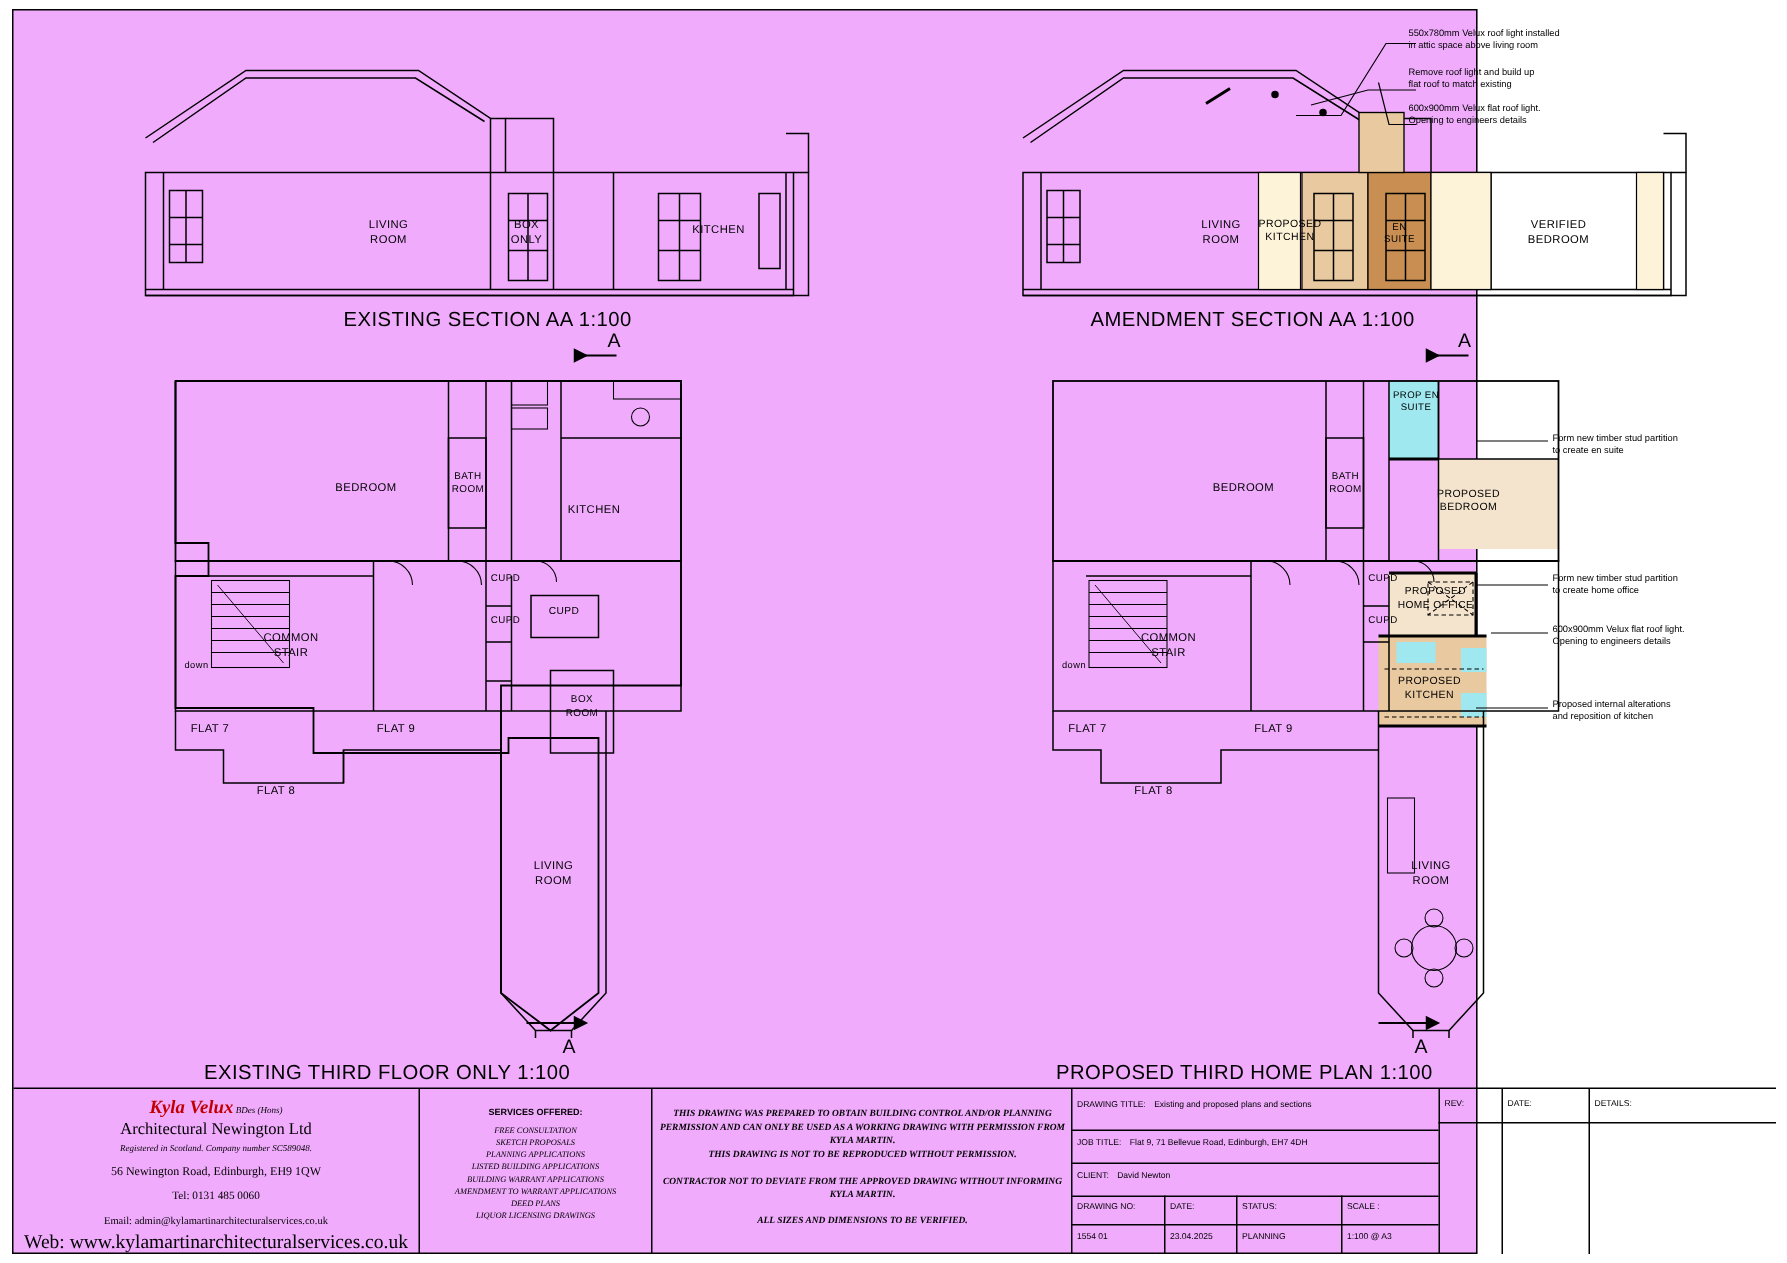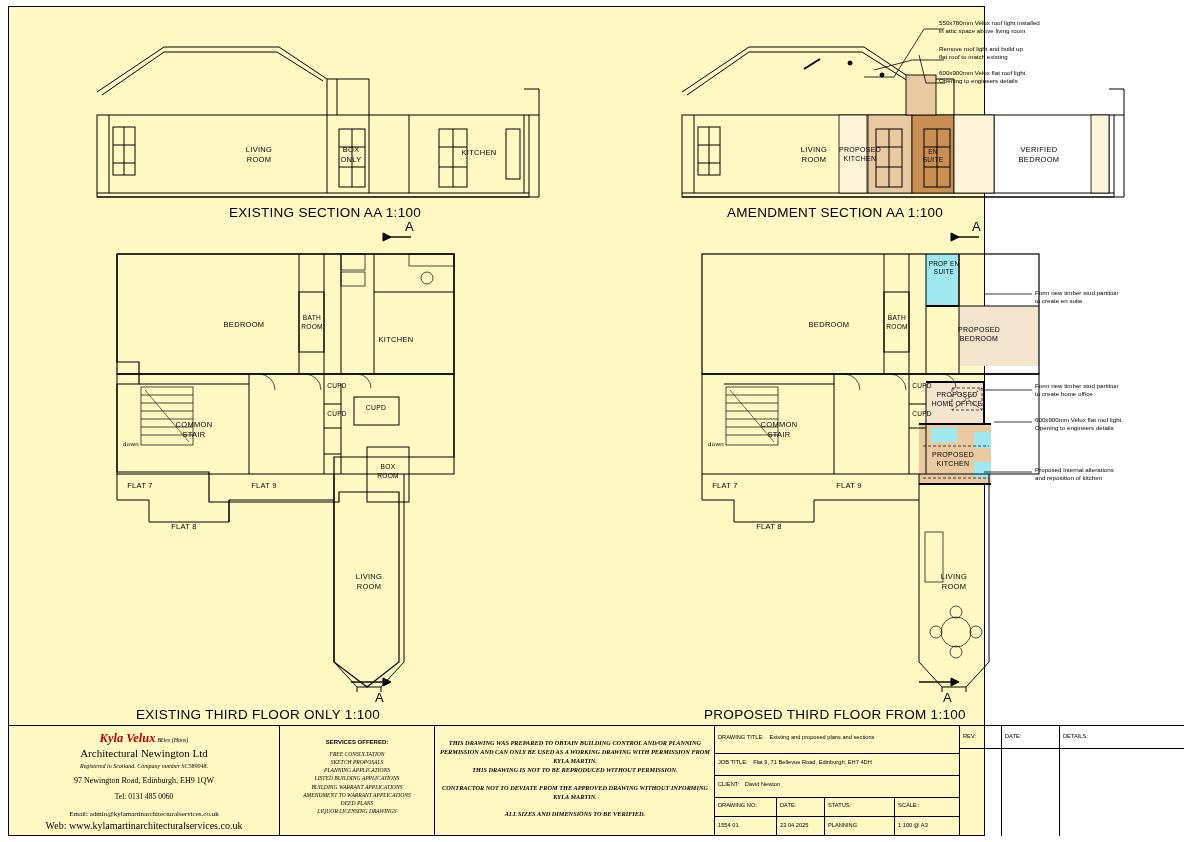--- a/index.html
+++ b/index.html
@@ -8,21 +8,21 @@
     width:1191px; height:842px;
     background:#ffffff;
     font-family:"Liberation Sans", sans-serif;
     color:#000;
     position:relative;
     overflow:hidden;
   }
   .sheet {
     position:absolute; left:8px; top:6px; width:977px; height:830px;
     border:1px solid #000;
-    background:#fef9c3;
+    background:#f0abfc;
   }
   
   .abs { position:absolute; }
   .ln { position:absolute; background:#000; }
   .lbl { position:absolute; font-size:7.5px; line-height:1.25; letter-spacing:0.2px; }
   .room { position:absolute; font-size:7.5px; line-height:1.3; text-align:center; letter-spacing:0.3px; }
   .title { position:absolute; font-size:13.5px; letter-spacing:0.3px; }
   .note { position:absolute; font-size:6.2px; line-height:1.35; }
 
   
@@ -381,21 +381,21 @@
   <div class="lbl" style="left:963px; top:212px; font-size:13px;">A</div>
   <div class="abs" style="left:908px; top:665px;">
     <svg width="44" height="20">
         <g stroke="#000" fill="#000">
           <line x1="2" y1="10" x2="34" y2="10" stroke-width="1.4"></line>
           <polygon points="34,6 34,14 42,10"></polygon>
         </g>
       </svg>
   </div>
   <div class="lbl" style="left:934px; top:683px; font-size:13px;">A</div>
-  <div class="title" style="left:695px; top:700px;">PROPOSED THIRD FLOOR FROM 1:100</div>
+  <div class="title" style="left:695px; top:700px;">PROPOSED THIRD HOME PLAN 1:100</div>
 
   <svg width="120" height="230" style="position:absolute;left:975px;top:275px;">
     <g stroke="#000" fill="none" stroke-width="0.8">
       <line x1="0" y1="12" x2="48" y2="12"></line>
       <line x1="0" y1="108" x2="48" y2="108"></line>
       <line x1="10" y1="140" x2="48" y2="140"></line>
       <line x1="0" y1="190" x2="48" y2="190"></line>
     </g>
   </svg>
   <div class="note" style="left:1026px; top:282px; width:170px; white-space:pre-line;">Form new timber stud partition
@@ -413,24 +413,24 @@
     <div class="cell" style="left:705px;"></div>
     <div class="cell" style="left:950px;"></div>
 
     <div class="tb-text tb-center" style="left:0; top:4px; width:270px;">
       <div>
         <span class="logo-name">Kyla Velux</span>
         <span class="logo-sub">BDes (Hons)</span>
       </div>
       <div class="logo-line2" style="margin-top:-1px;">Architectural Newington Ltd</div>
       <div class="logo-sub" style="margin-top:1px;">Registered in Scotland. Company number SC589048.</div>
-      <div style="font-family:'Liberation Serif',serif; font-size:8px; margin-top:6px;">97 Newington Road, Edinburgh, EH9 1QW</div>
+      <div style="font-family:'Liberation Serif',serif; font-size:8px; margin-top:6px;">56 Newington Road, Edinburgh, EH9 1QW</div>
       <div style="font-family:'Liberation Serif',serif; font-size:7.5px; margin-top:5px;">Tel: 0131 485 0060</div>
       <div style="font-family:Liberation Serif, serif; font-size:7px; margin-top:8px;">Email: admin@kylamartinarchitecturalservices.co.uk</div>
-      <div style="font-family:'Liberation Serif',serif; font-size:10px;">Web: www.kylamartinarchitecturalservices.co.uk</div>
+      <div style="font-family:'Liberation Serif',serif; font-size:13px;">Web: www.kylamartinarchitecturalservices.co.uk</div>
     </div>
 
     <div class="tb-text" style="left:272px; top:12px; width:152px;">
       <div class="serv-head">SERVICES OFFERED:</div>
       <div style="margin-top:4px;">
         <div class="serv-item">FREE CONSULTATION</div>
         <div class="serv-item">SKETCH PROPOSALS</div>
         <div class="serv-item">PLANNING APPLICATIONS</div>
         <div class="serv-item">LISTED BUILDING APPLICATIONS</div>
         <div class="serv-item">BUILDING WARRANT APPLICATIONS</div>

